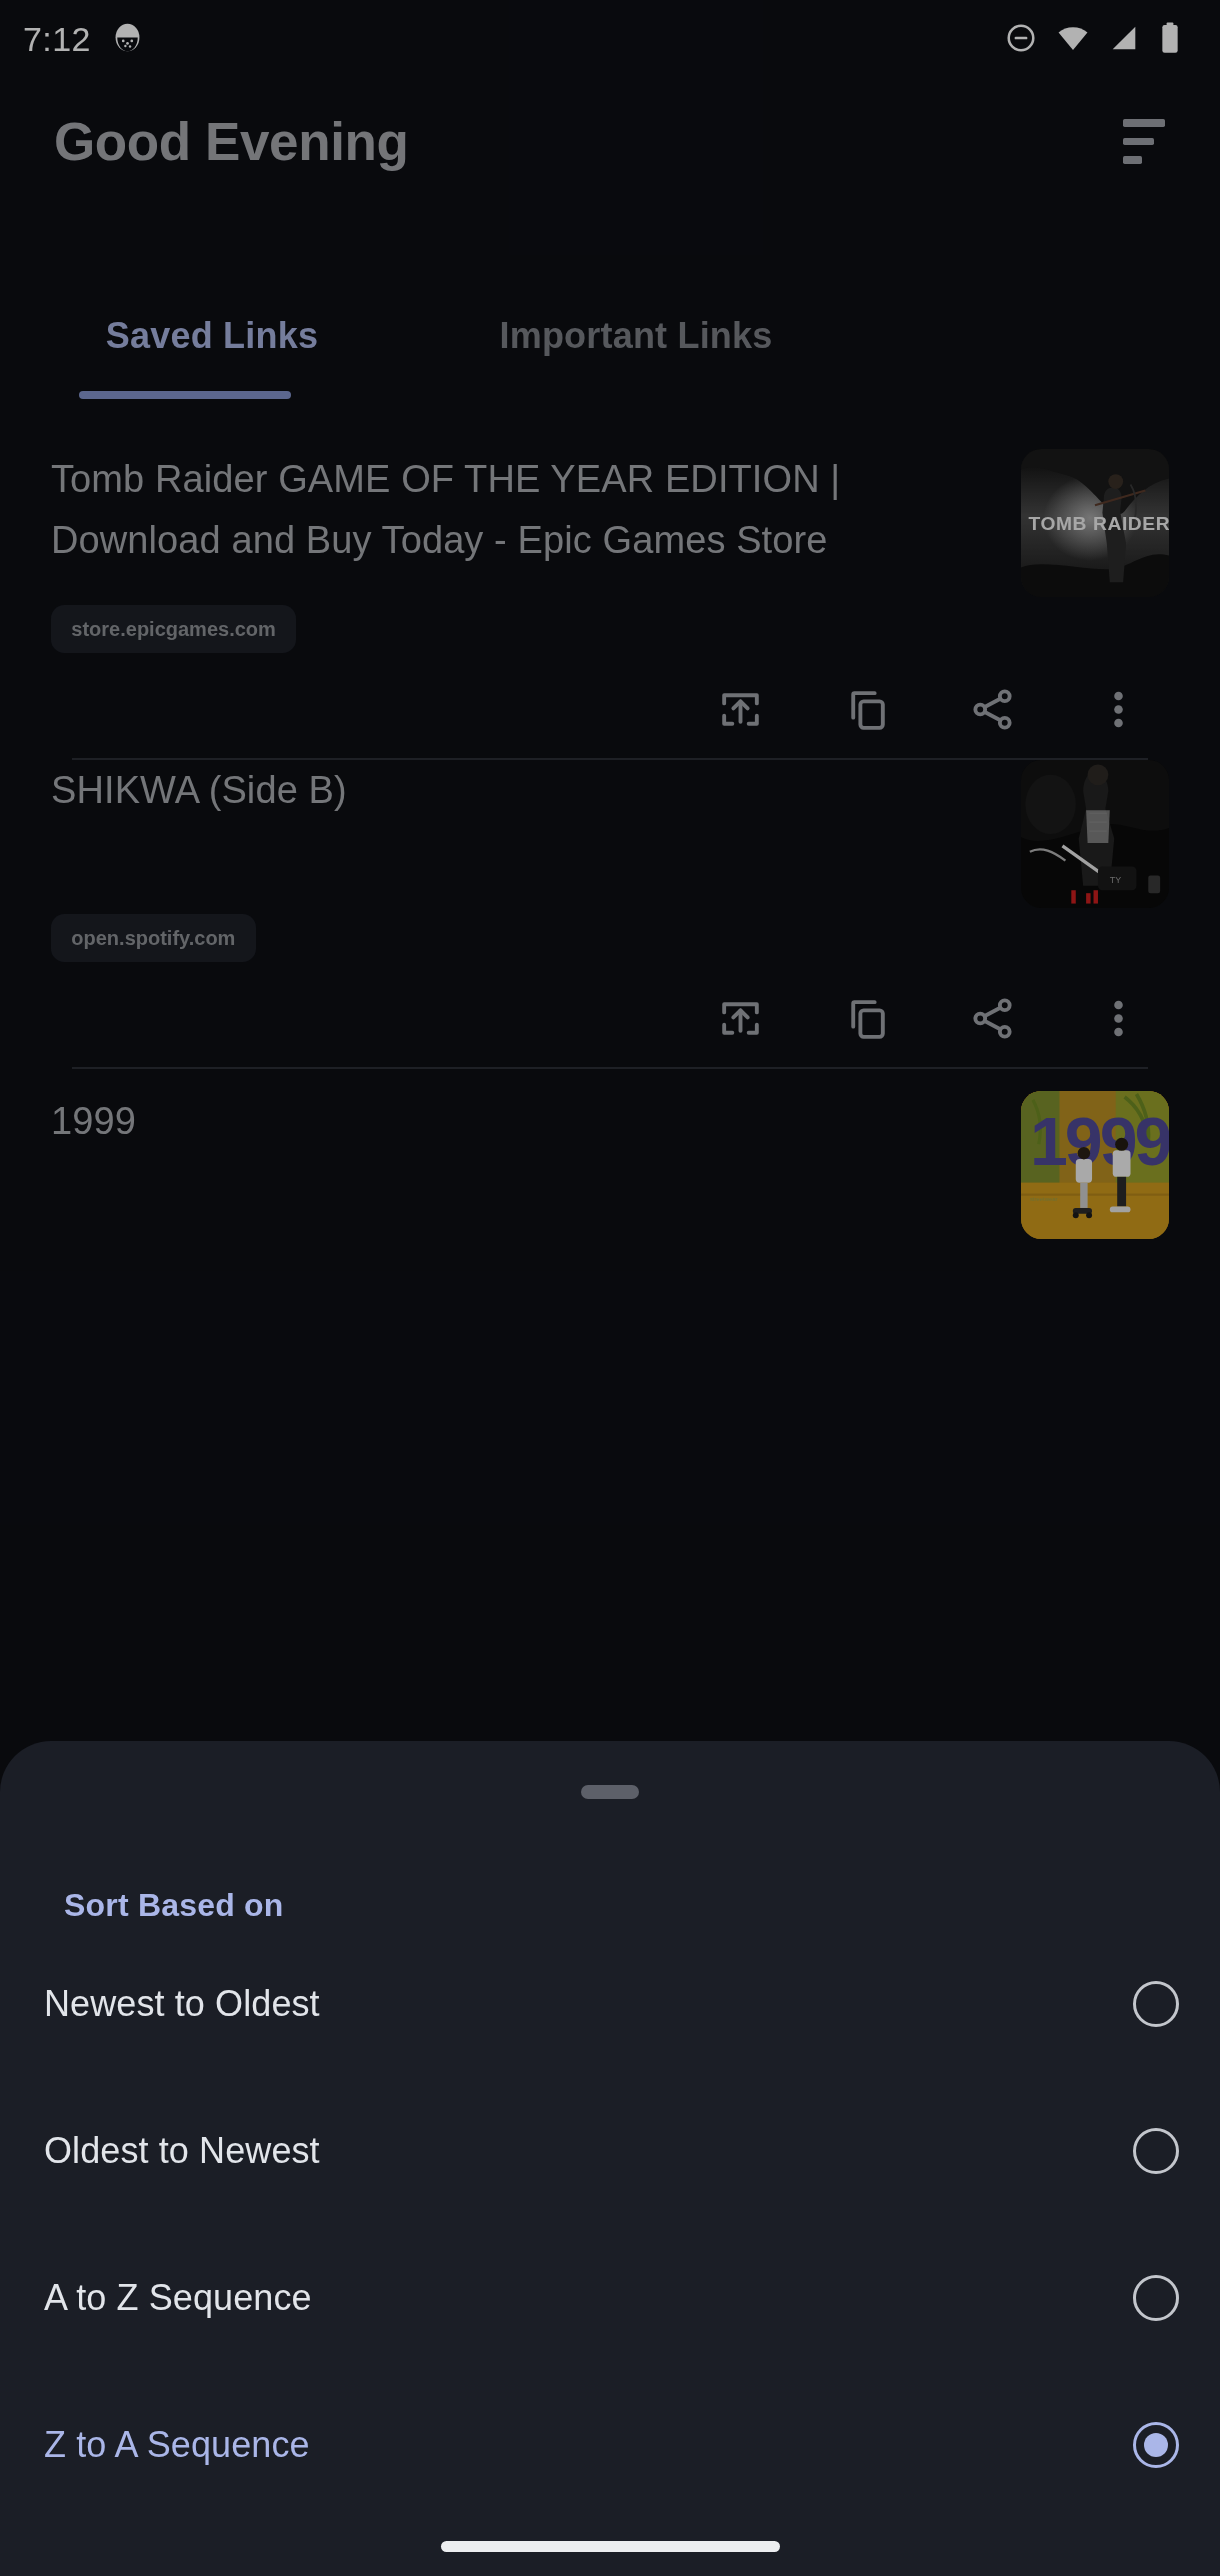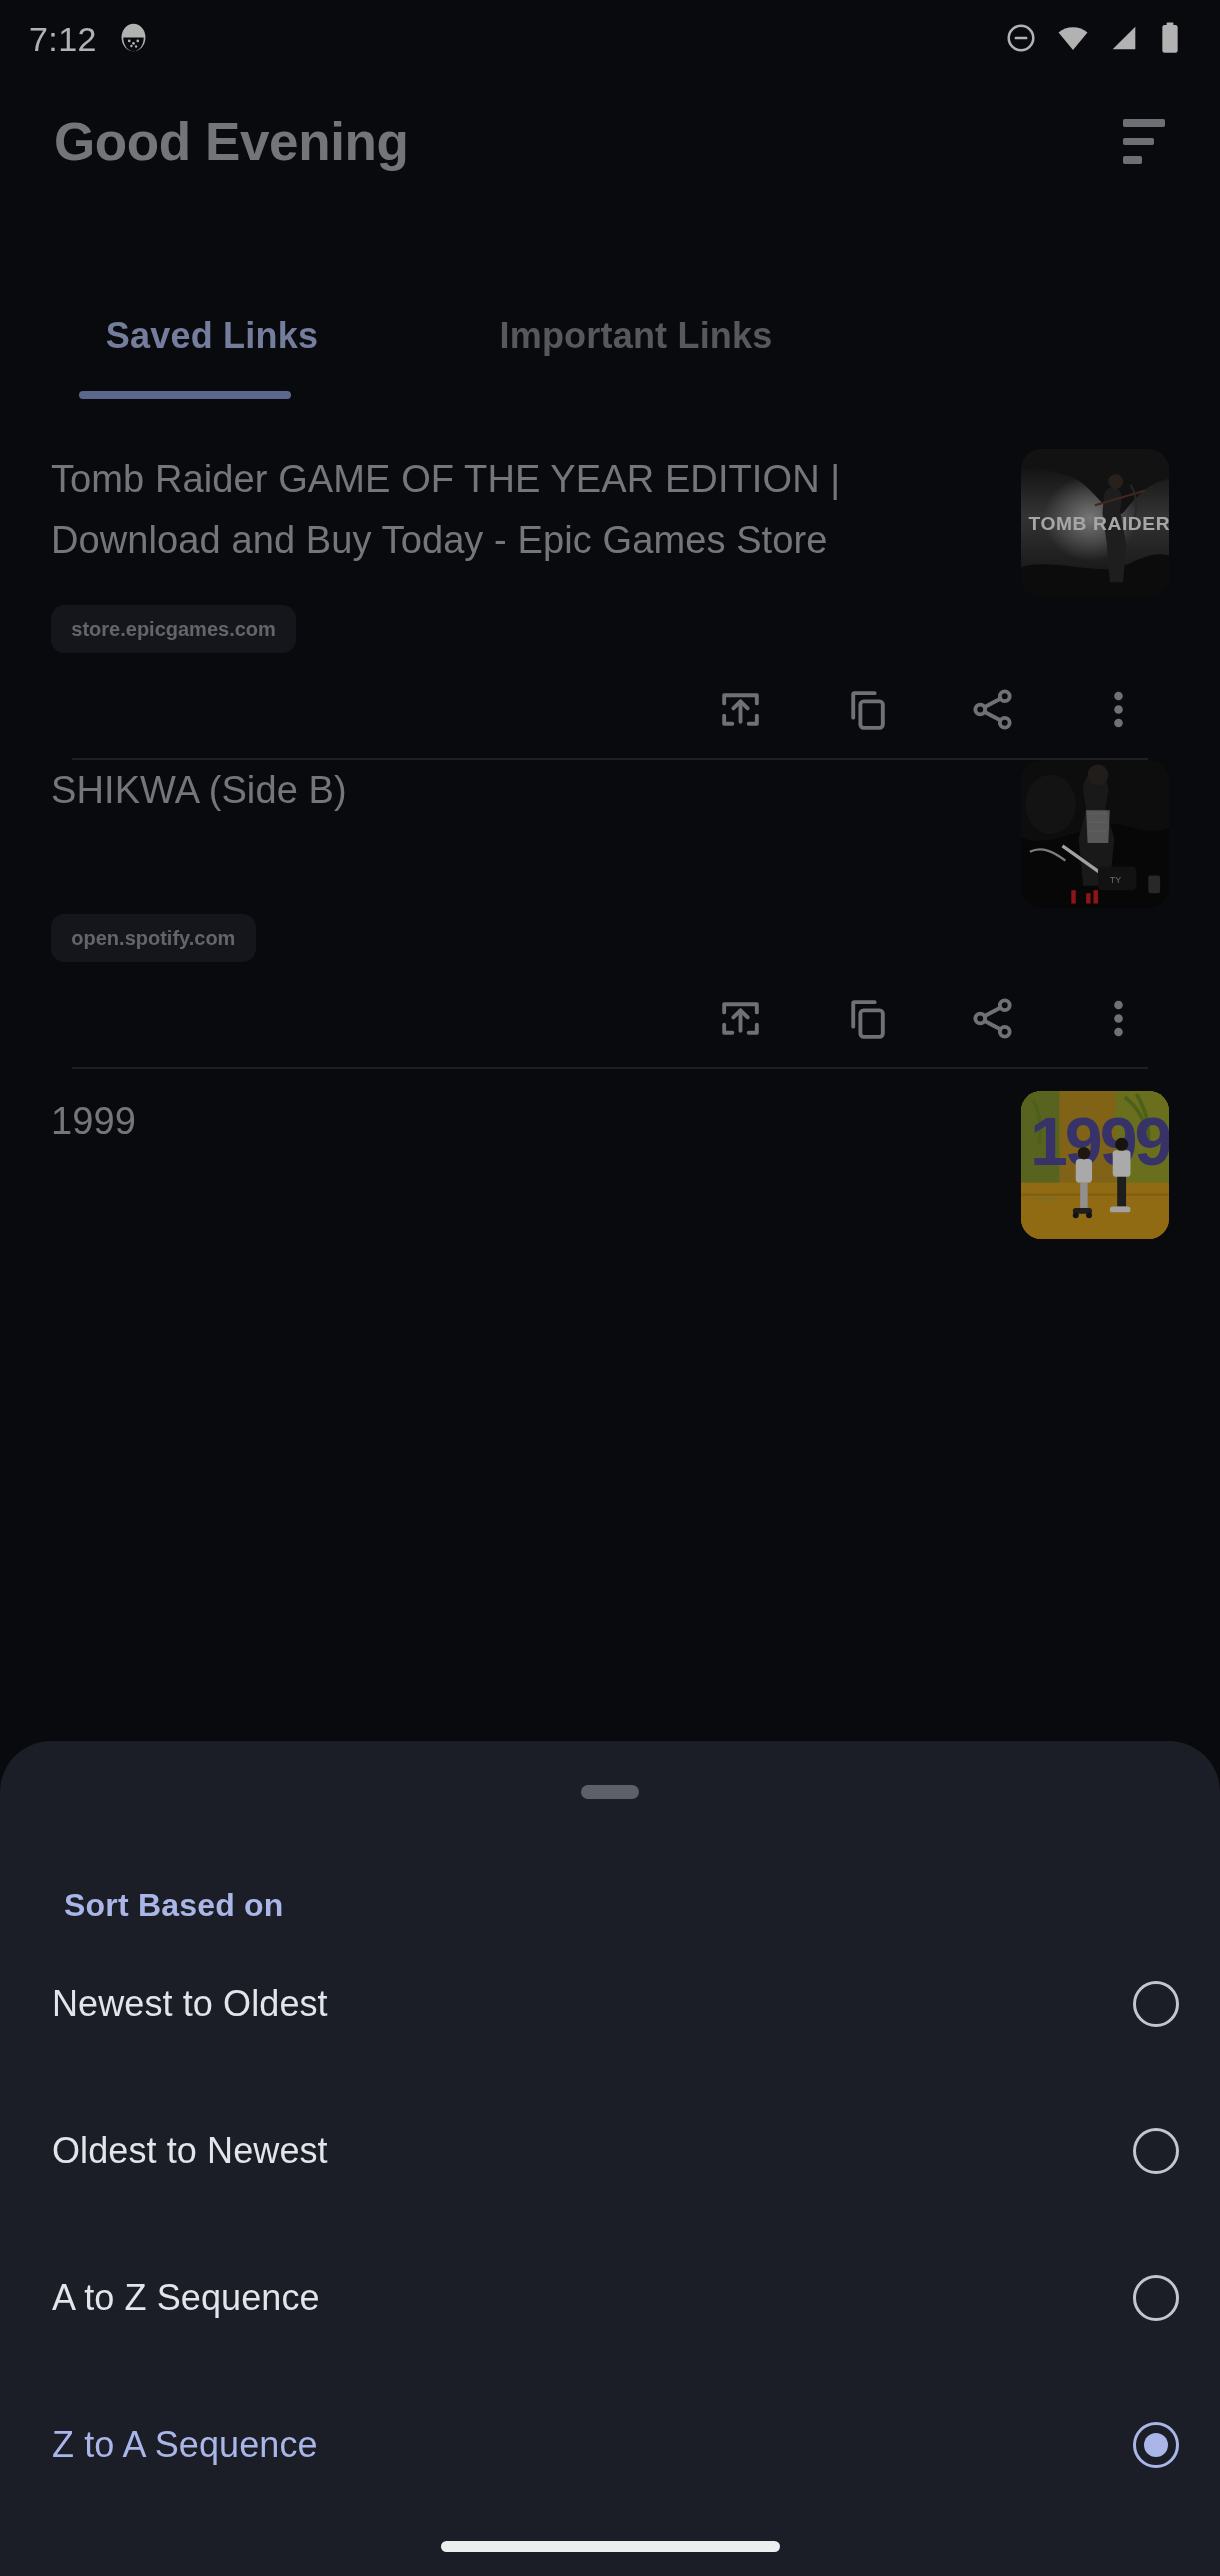--- a/index.html
+++ b/index.html
@@ -16,21 +16,21 @@
     width:1220px; height:2576px;
     background:#0d0f14;
     overflow:hidden;
   }
 
   
   .statusbar {
     position:absolute; top:0; left:0;
     width:1220px; height:78px;
     display:flex; align-items:center;
-    padding:0 39px 0 29px;
+    padding:0 39px 0 23px;
   }
   .sb-time {
     color:#ffffff;
     font-size:34px;
     letter-spacing:0.4px;
   }
   .sb-left { display:flex; align-items:center; gap:22px; }
   .sb-right { margin-left:auto; display:flex; align-items:center; gap:18.6px; }
   .sb-icon { display:block; }
 
@@ -143,21 +143,21 @@
     border-radius:8.5px;
     margin:44px auto 0 auto;
   }
   .sheet-header {
     color:#aab6e8;
     font-size:32px;
     font-weight:bold;
     padding:88px 0 0 64px;
     letter-spacing:0.2px;
   }
-  .opt-list { margin-top:30.5px;padding-left:8px; }
+  .opt-list { margin-top:30.5px; }
   .opt {
     display:flex; align-items:center;
     height:100px;
     padding:0 41px 0 44px;
   }
   .opt-label { font-size:36px; color:#e2e5ea; letter-spacing:0.1px; }
   .opt.selected .opt-label { color:#aab6e8; }
   .radio {
     margin-left:auto;
     width:46px; height:46px;

